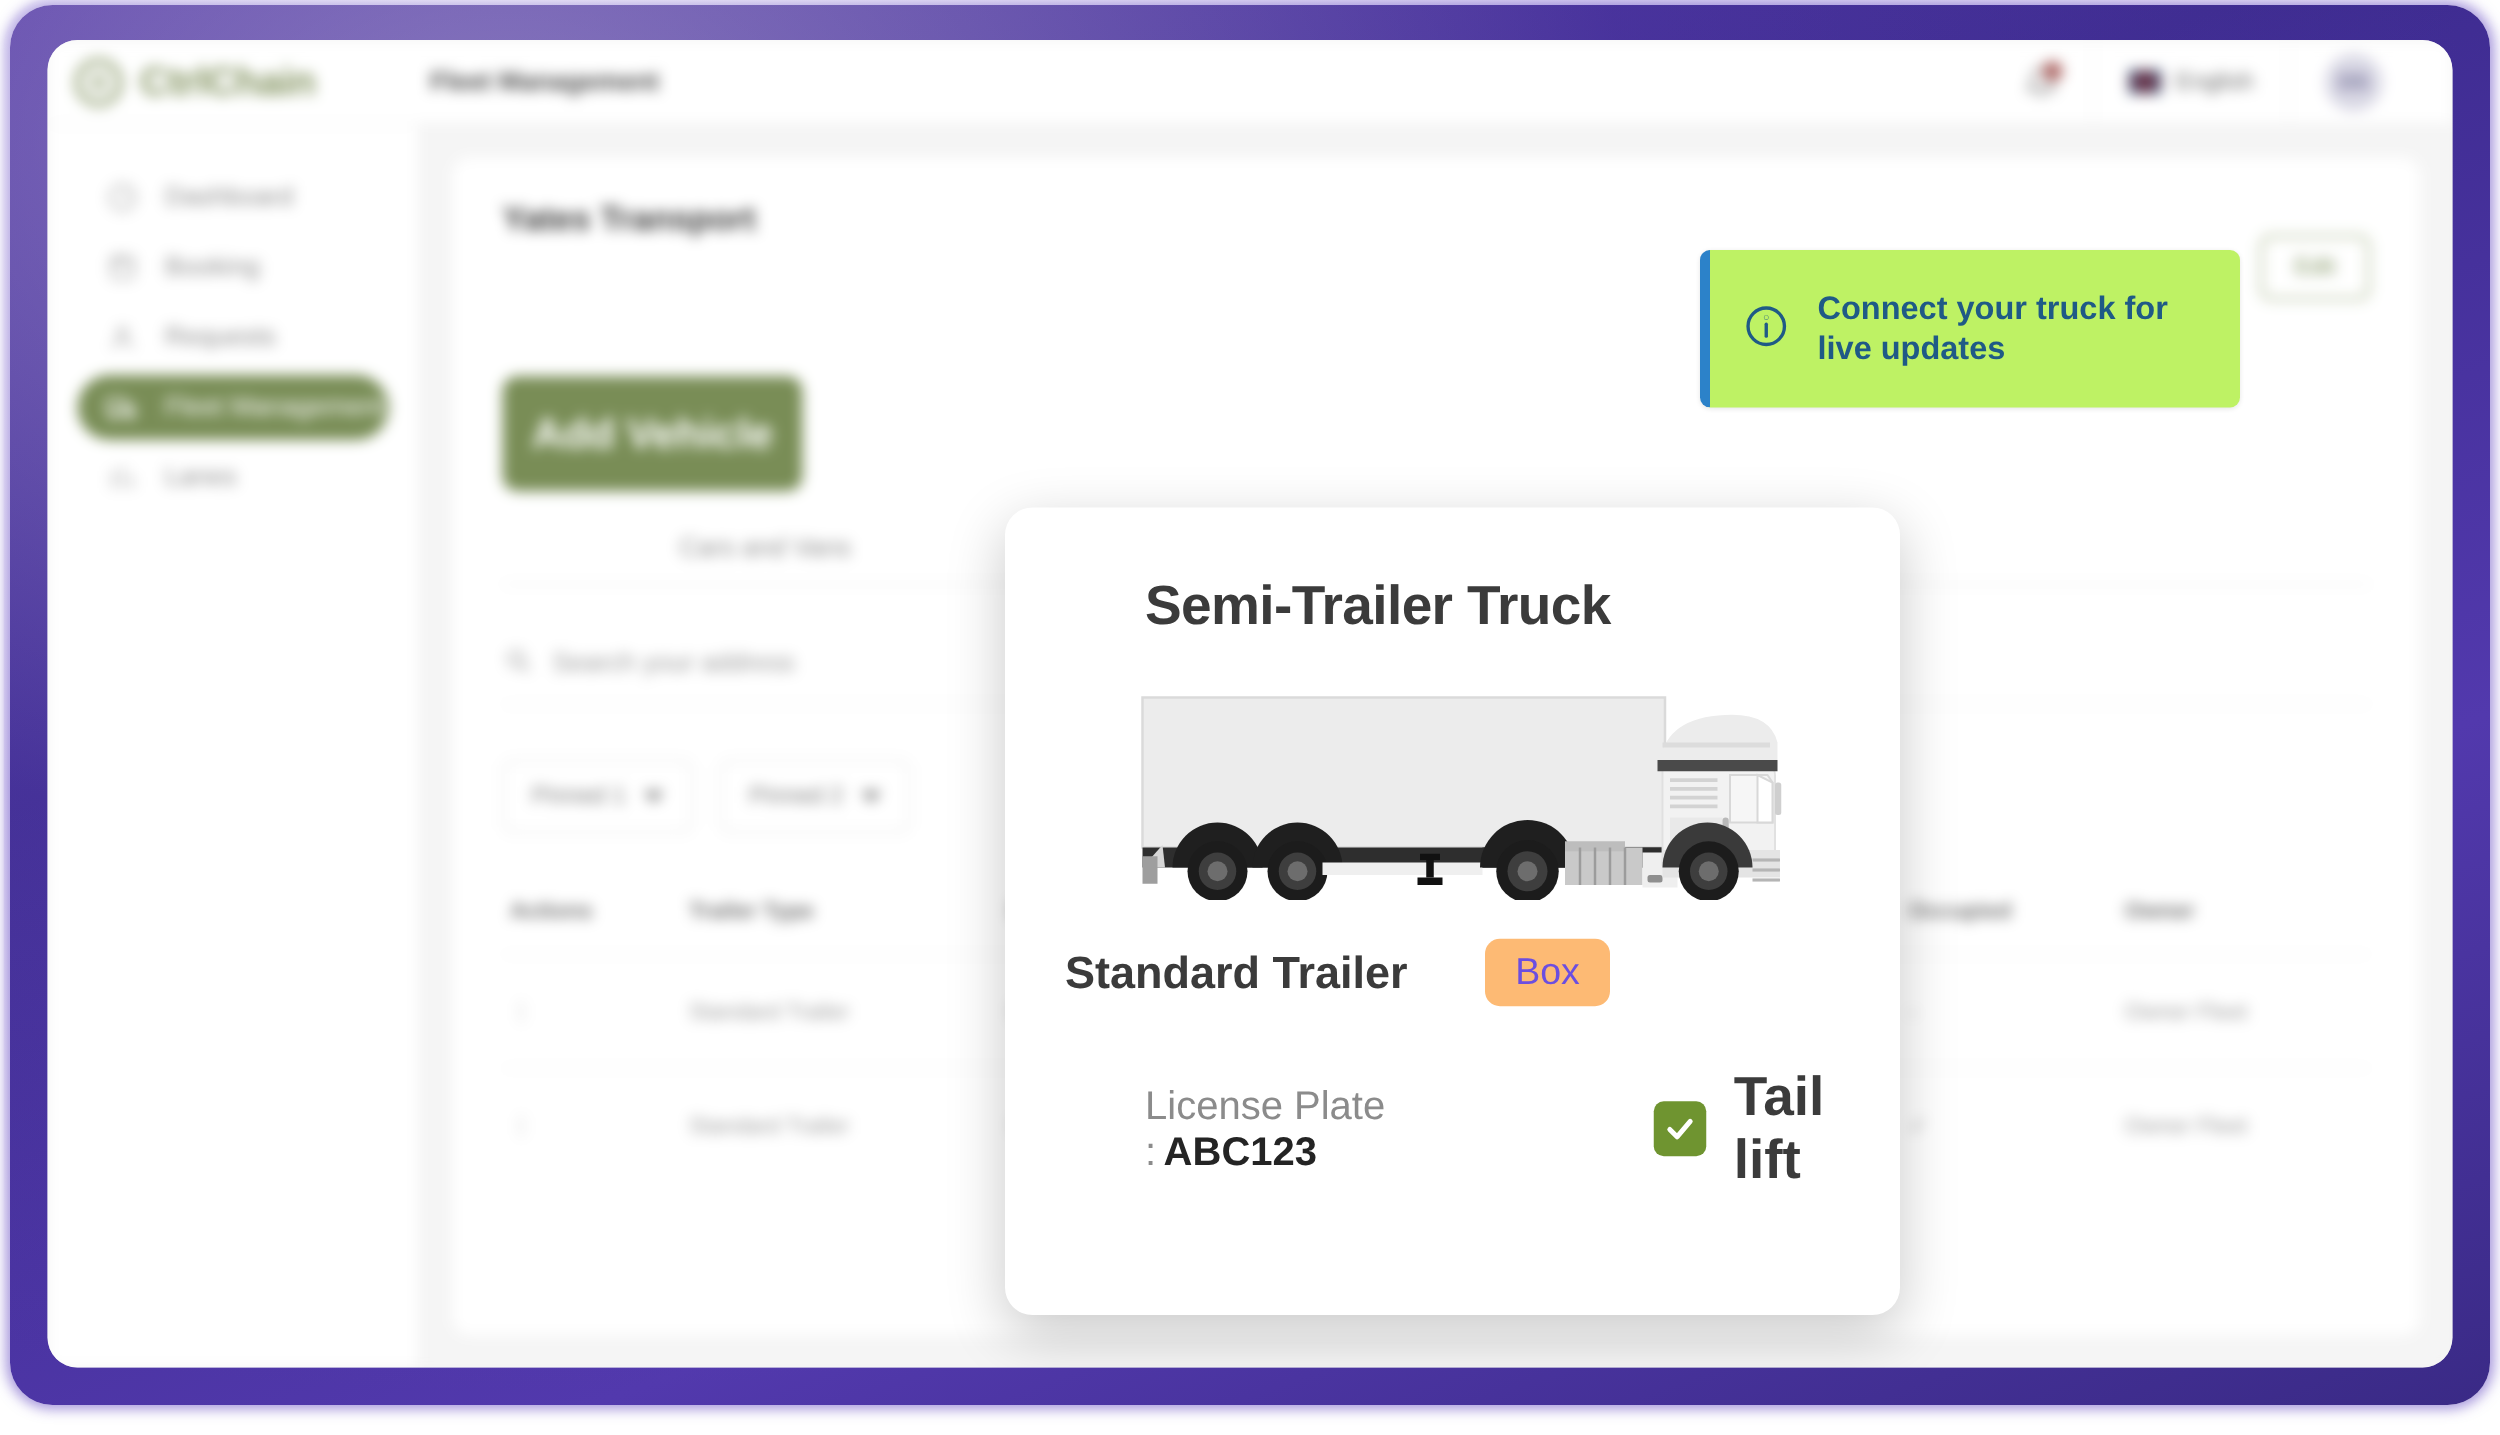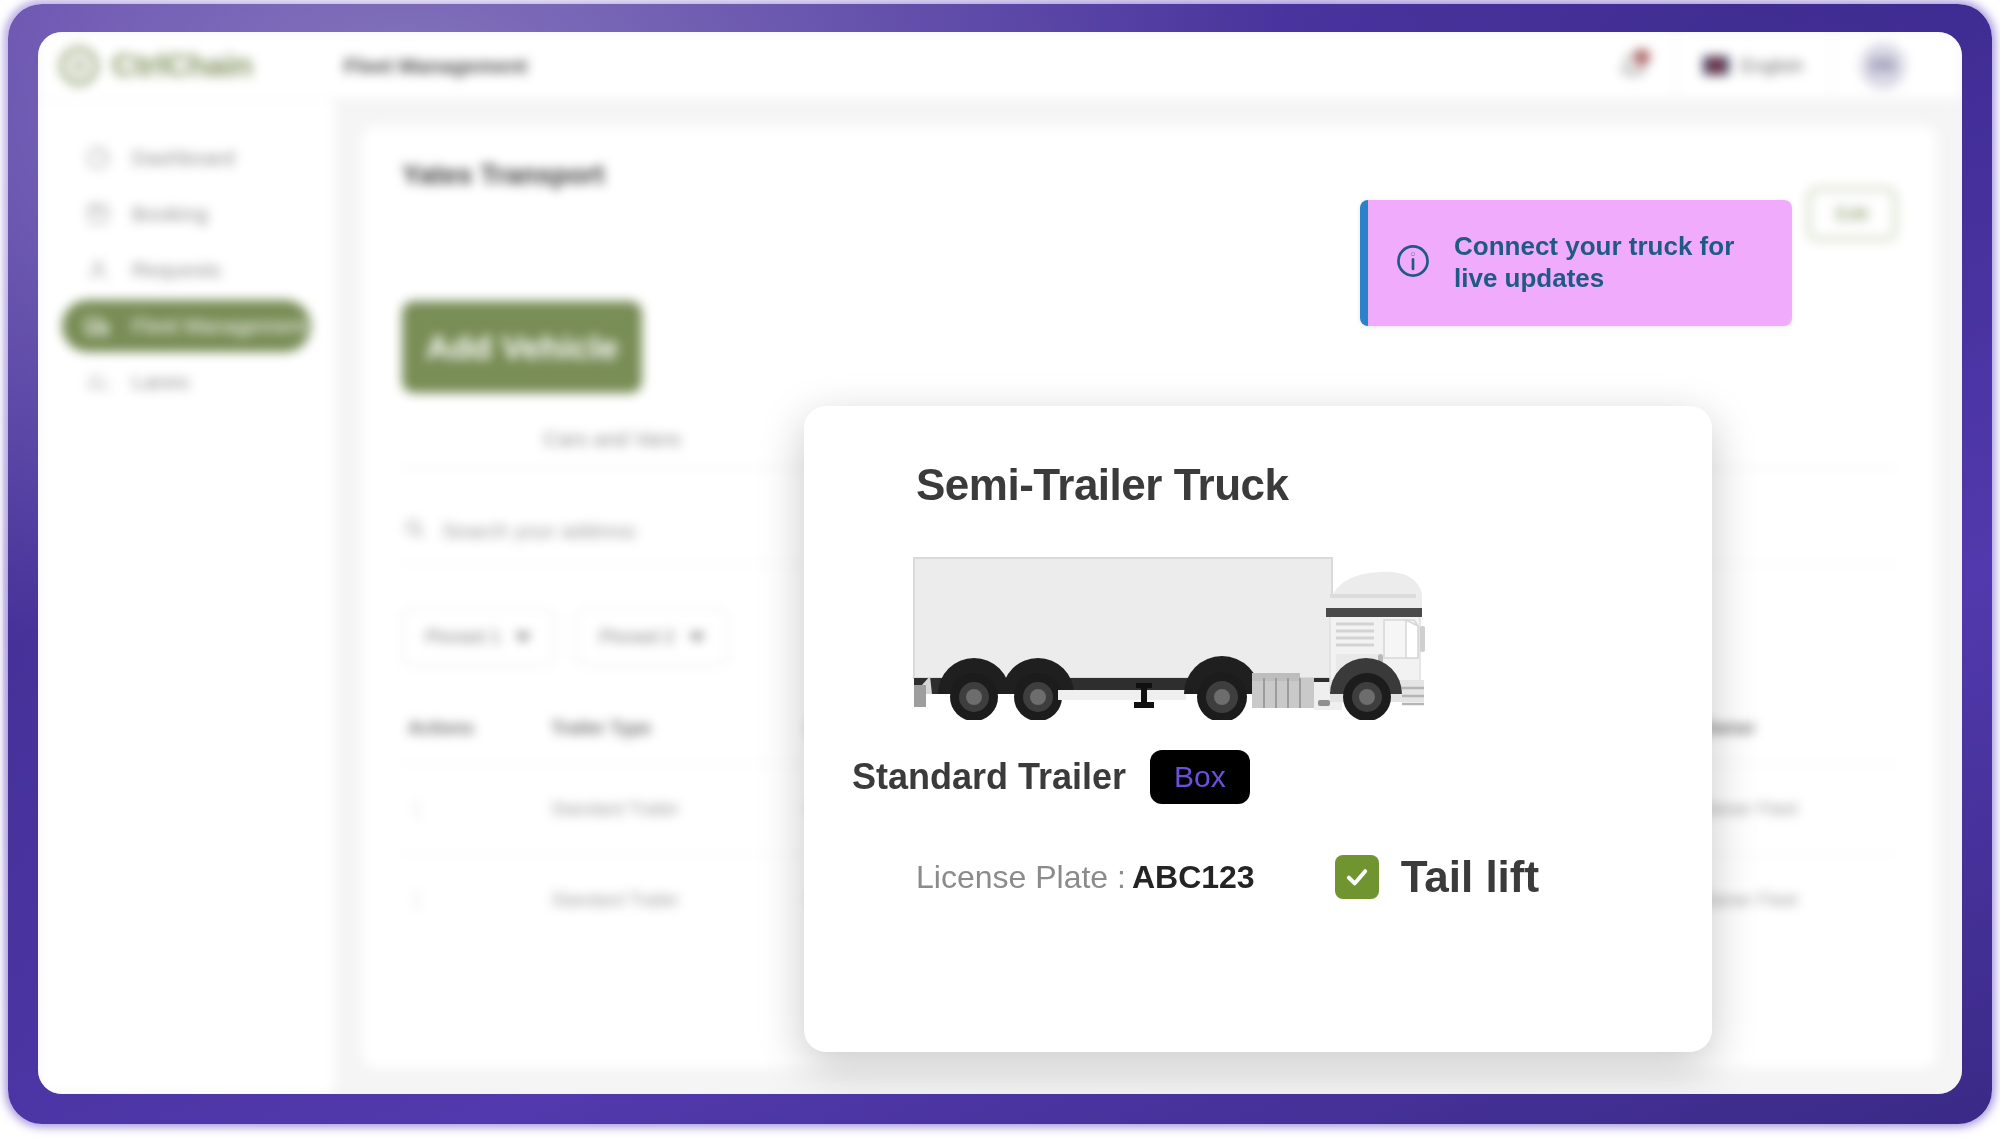--- a/index.html
+++ b/index.html
@@ -282,21 +282,21 @@
     border-top: 1px solid #ededed;
   }
 
   
   #alert {
     position: absolute;
     left: 1322px;
     top: 168px;
     width: 432px;
     min-height: 126px;
-    background: #f0abfc;
+    background: #bef264;
     border-left: 8px solid #2c82c9;
     border-radius: 8px;
     display: flex;
     align-items: center;
     gap: 22px;
     padding: 22px 26px;
     box-shadow: 0 1px 4px rgba(0,0,0,0.10);
   }
   #alert .info-ico { flex: 0 0 auto; }
   #alert .alert-text {
@@ -304,21 +304,21 @@
     font-weight: bold;
     color: #1f5a86;
     line-height: 1.22;
   }
 
   
   #modal {
     position: absolute;
     left: 766px;
     top: 374px;
-    width: 908px;
+    width: 716px;
     height: 646px;
     background: #ffffff;
     border-radius: 22px;
     box-shadow: 0 14px 46px rgba(0,0,0,0.22);
     padding: 54px 0 0 0;
   }
   .modal-title {
     font-size: 44px;
     font-weight: bold;
     color: #3b3b3b;
@@ -335,25 +335,26 @@
     display: flex;
     align-items: center;
     gap: 24px;
   }
   .trailer-name {
     font-size: 36px;
     font-weight: bold;
     color: #3b3b3b;
   }
   .badge {
-    background: #000000;
+    background: #fdba74;
     color: #6c4ee0;
     font-size: 30px;
     border-radius: 12px;
     padding: 10px 24px;
+    margin-left: 38px;
   }
   .plate-row {
     margin-top: 48px;
     padding-left: 112px;
     display: flex;
     align-items: center;
     gap: 80px;
   }
   .plate-label {
     font-size: 32px;

